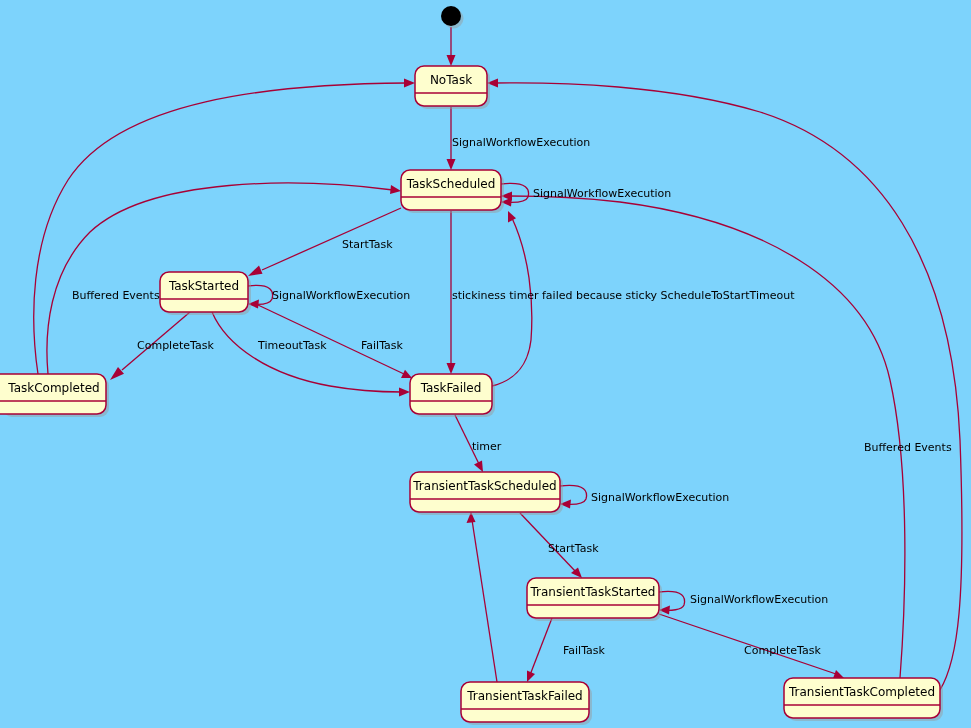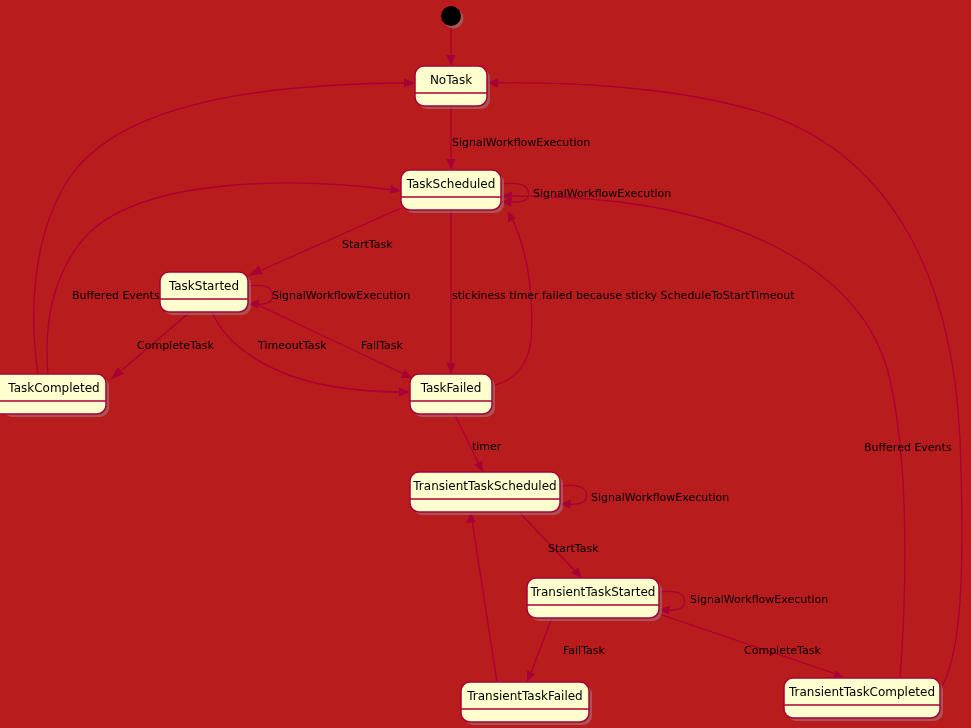--- a/index.html
+++ b/index.html
@@ -7,21 +7,21 @@
     padding: 0;
     background: #FFFFFF;
   }
   body {
     font-family: "DejaVu Sans", sans-serif;
   }
   #diagram-root {
     position: relative;
     width: 971px;
     height: 728px;
-    background: #b91c1c;
+    background: #7dd3fc;
     overflow: hidden;
   }
   svg#diagram-svg {
     position: absolute;
     left: 0;
     top: 0;
     width: 971px;
     height: 728px;
   }
   .edge-path {

